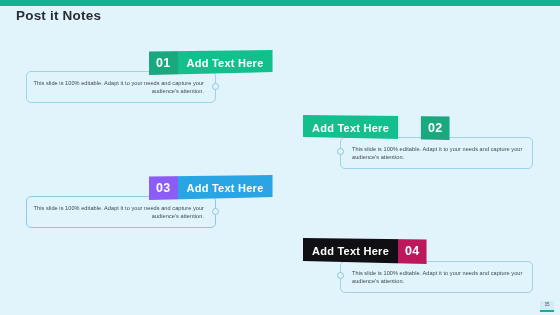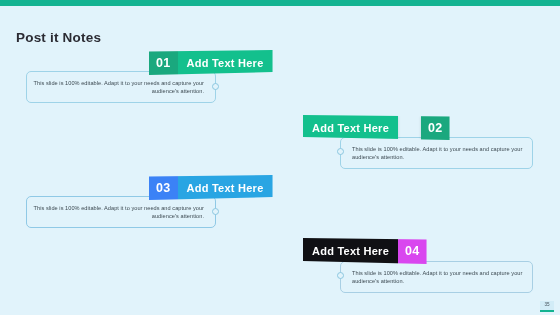--- a/index.html
+++ b/index.html
@@ -29,21 +29,21 @@
     top: 0;
     width: 560px;
     height: 6px;
     background: #13b391;
   }
 
   
   .slide-title {
     position: absolute;
     left: 16px;
-    top: 30px;
+    top: 8px;
     font-size: 13.5px;
     font-weight: bold;
     color: #2b2b33;
     letter-spacing: 0.2px;
   }
 
   
   .group {
     position: absolute;
   }
@@ -116,25 +116,25 @@
 
   
   .rb-g .num   { background: #1aa87e; }
   .rb-g .label { background: #13c08d; }
 
   
   .rb-g2 .num   { background: #1aa87e; margin-left: 23px; }
   .rb-g2 .label { background: #13c08d; }
 
   
-  .rb-b .num   { background: #3b82f6; }
+  .rb-b .num   { background: #8b5cf6; }
   .rb-b .label { background: #29a5e3; }
 
   
-  .rb-k .num   { background: #d946ef; }
+  .rb-k .num   { background: #be185d; }
   .rb-k .label { background: #101014; }
   .page-chip {
     position: absolute;
     right: 6px;
     bottom: 3px;
     width: 14px;
     height: 11px;
     background: #d2ecf7;
     border-bottom: 2px solid #13b391;
     box-sizing: border-box;

